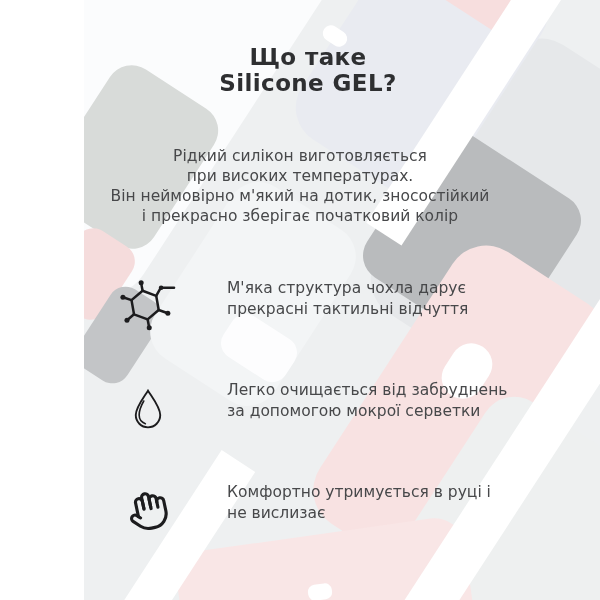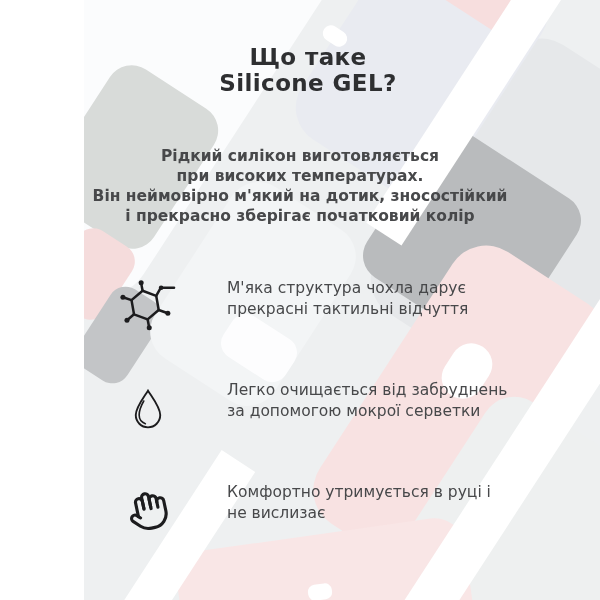--- a/index.html
+++ b/index.html
@@ -49,21 +49,21 @@
     font-size: 23px; font-weight: 800;
     letter-spacing: 0.4px;
     line-height: 26px;
     color: #2e2f31;
     white-space: pre-line;
   }
   .intro {
     position: absolute; top: 146px; left: 0; width: 600px;
     margin: 0;
     text-align: center;
-    font-size: 15.5px; font-weight: 700;
+    font-size: 15.5px; font-weight: 400;
     line-height: 20px;
     color: #47484a;
     white-space: pre-line;
   }
   .feature {
     position: absolute; left: 112px; width: 420px; height: 58px;
     display: flex; 
   }
   .feature-icon {
     width: 72px; height: 58px; flex: 0 0 72px;

